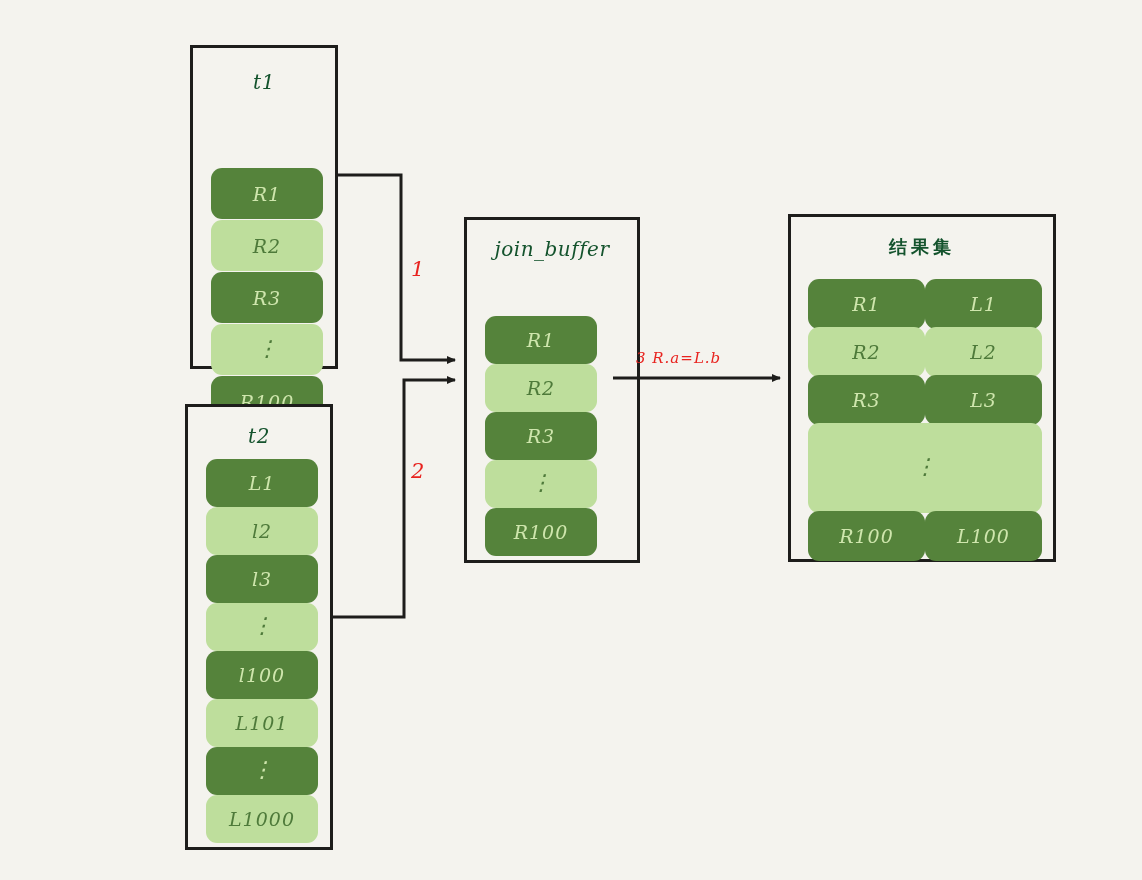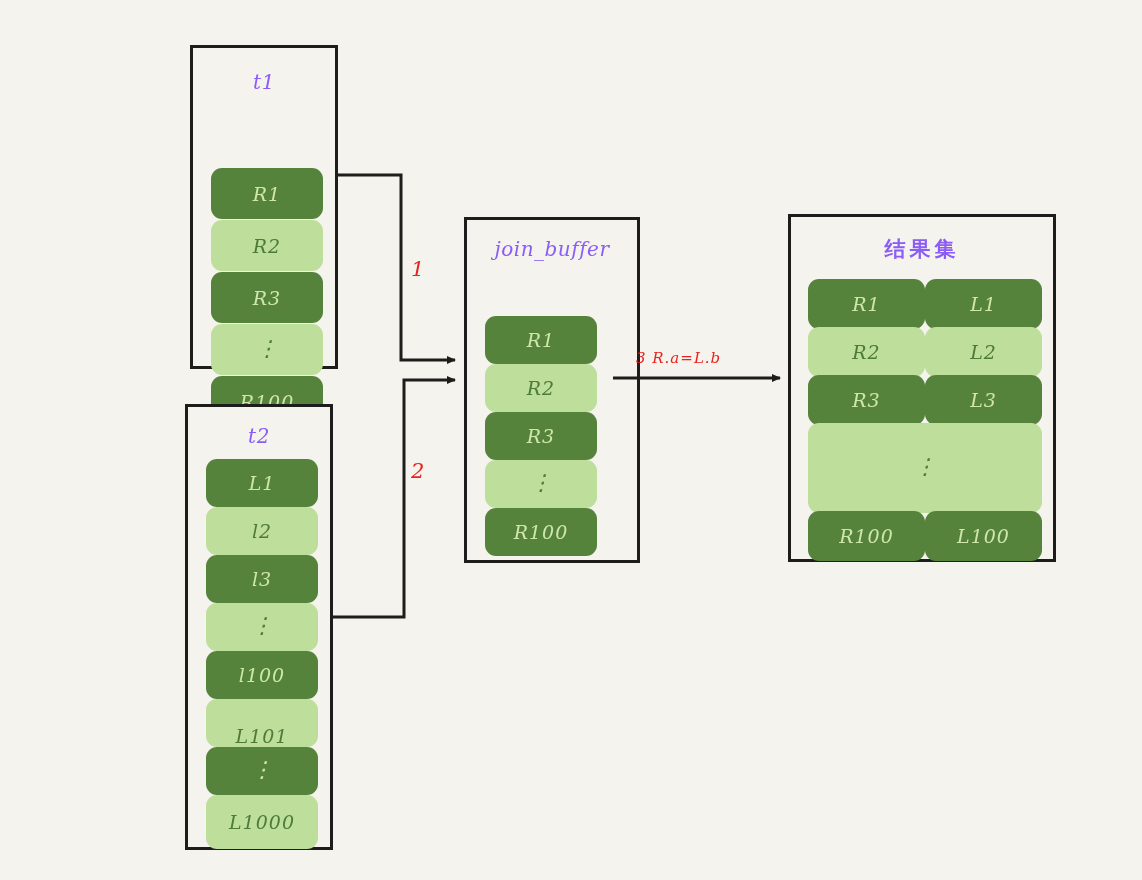--- a/index.html
+++ b/index.html
@@ -28,31 +28,31 @@
     position: absolute;
     box-sizing: border-box;
     border: 3px solid #1d1d1b;
     background: #f4f3ee;
   }
   .box-title {
     position: absolute;
     left: 0;
     width: 100%;
     text-align: center;
-    color: #8b5cf6;
+    color: #14532d;
     font-family: "DejaVu Serif", serif;
     font-style: italic;
     font-size: 20px;
     letter-spacing: 0.5px;
     white-space: nowrap;
   }
   .box-title.cjk {
     font-style: normal;
     font-weight: bold;
-    font-size: 21px;
+    font-size: 18px;
     letter-spacing: 4px;
     font-family: "DejaVu Sans", sans-serif;
   }
 
   
   .pill {
     position: absolute;
     box-sizing: border-box;
     border-radius: 11px;
     display: flex;
@@ -155,27 +155,27 @@
     </div>
     <div class="pill dark" style="left:18px; top:148px; width:112px; height:48px;">
       <span>l3</span>
     </div>
     <div class="pill light" style="left:18px; top:196px; width:112px; height:48px;">
       <span class="dots">⋮</span>
     </div>
     <div class="pill dark" style="left:18px; top:244px; width:112px; height:48px;">
       <span>l100</span>
     </div>
-    <div class="pill light" style="left:18px; top:292px; width:112px; height:48px;align-items:flex-end;">
+    <div class="pill light" style="left:18px; top:292px; width:112px; height:48px;">
       <span>L101</span>
     </div>
     <div class="pill dark" style="left:18px; top:340px; width:112px; height:48px;">
       <span class="dots">⋮</span>
     </div>
-    <div class="pill light" style="left:18px; top:388px; width:112px; height:54px;">
+    <div class="pill light" style="left:18px; top:388px; width:112px; height:48px;">
       <span>L1000</span>
     </div>
   </div>
 
   <div class="box" style="left:464px; top:217px; width:176px; height:346px;">
     <div class="box-title" style="top:17px;">join_buffer</div>
 
     <div class="pill dark" style="left:18px; top:96px; width:112px; height:48px;">
       <span>R1</span>
     </div>

